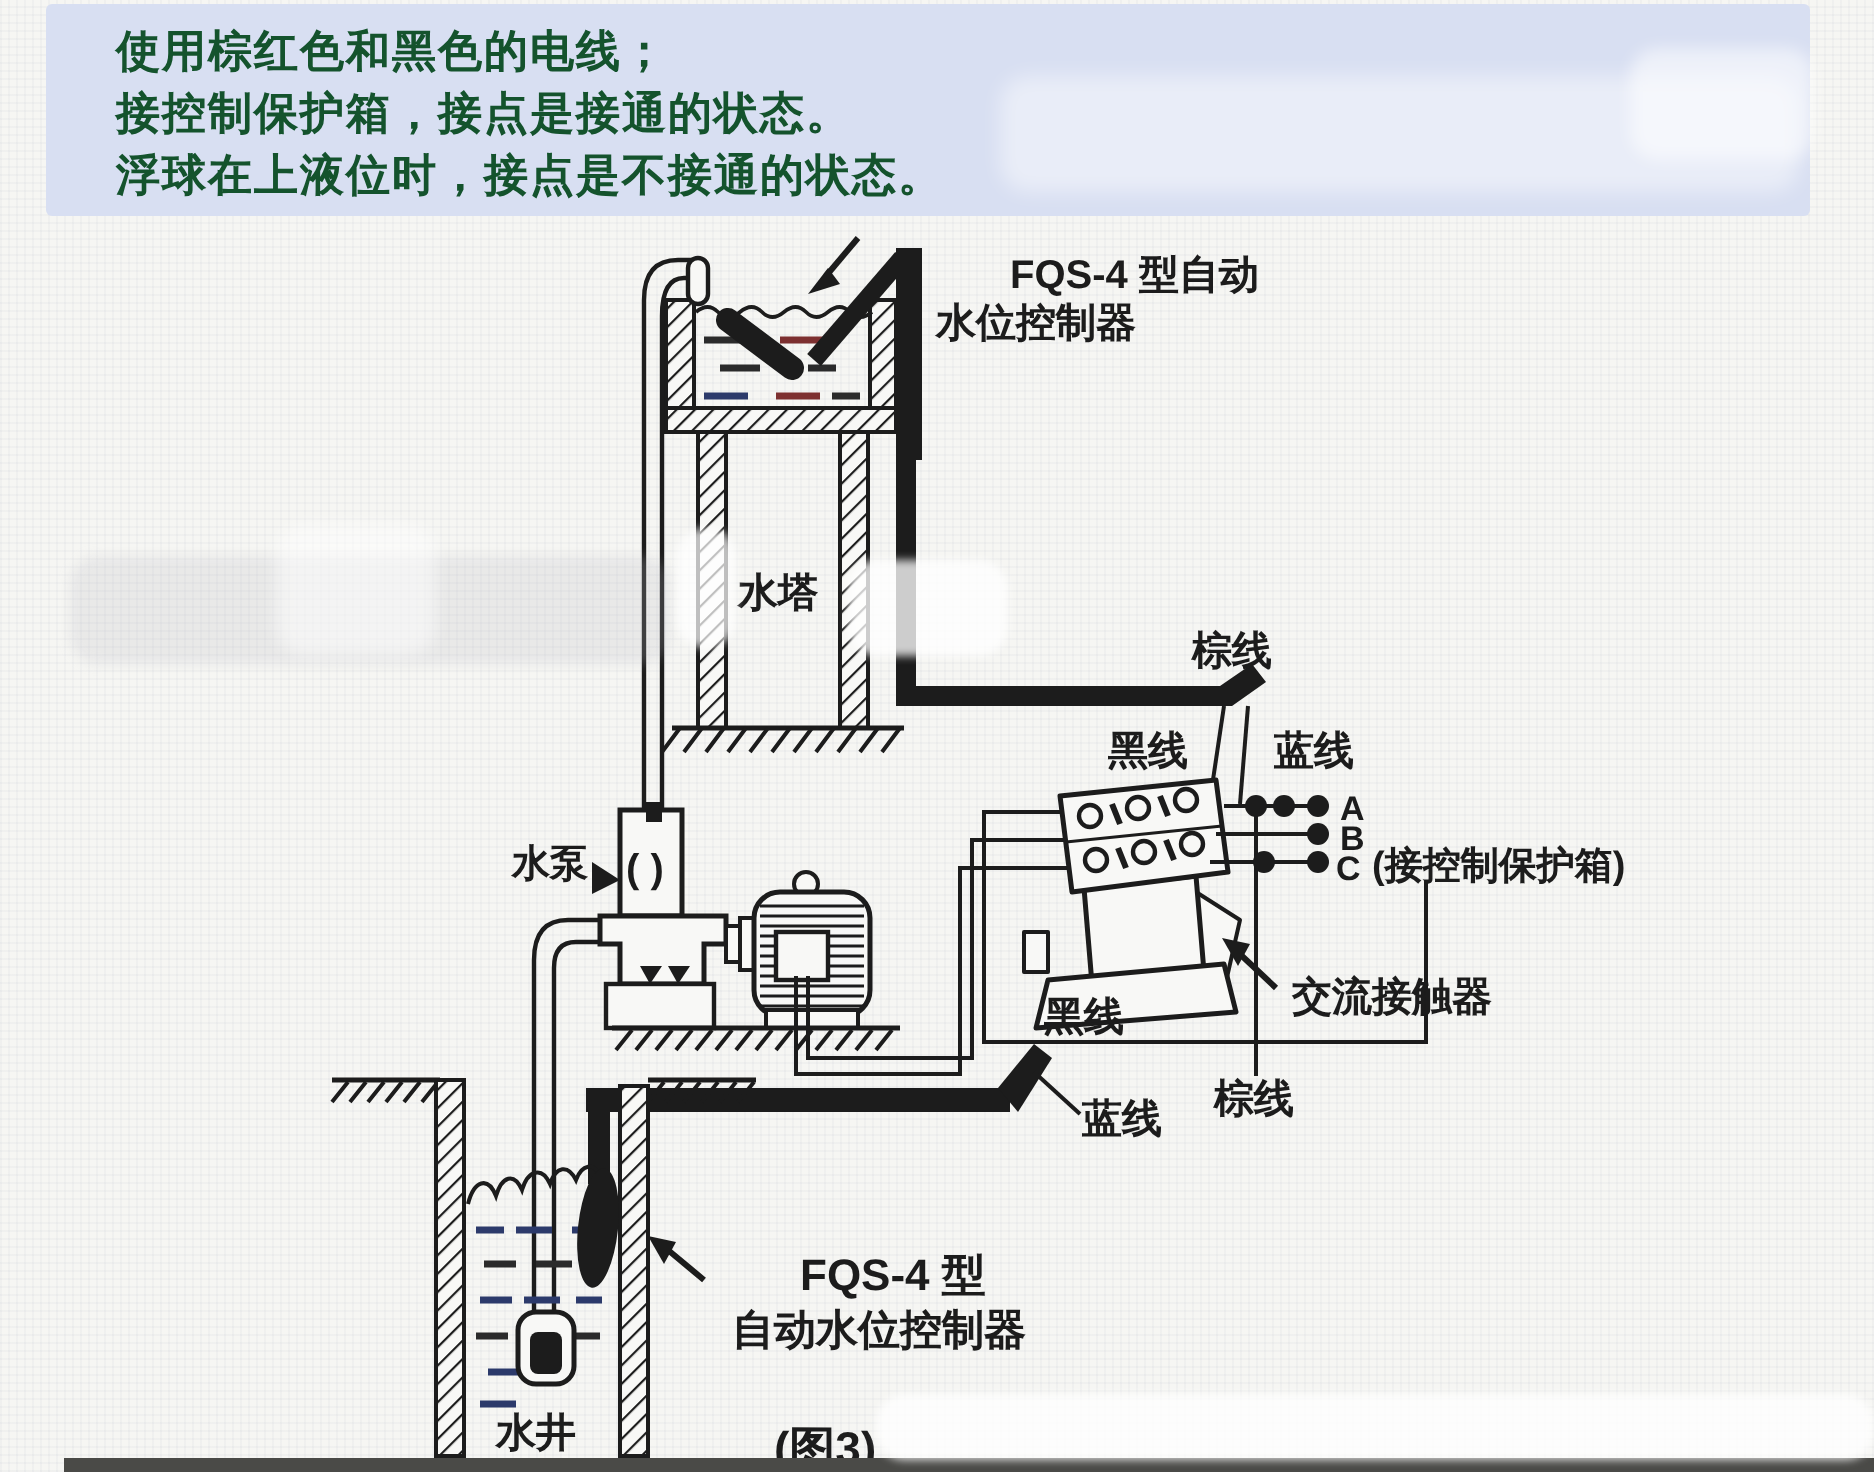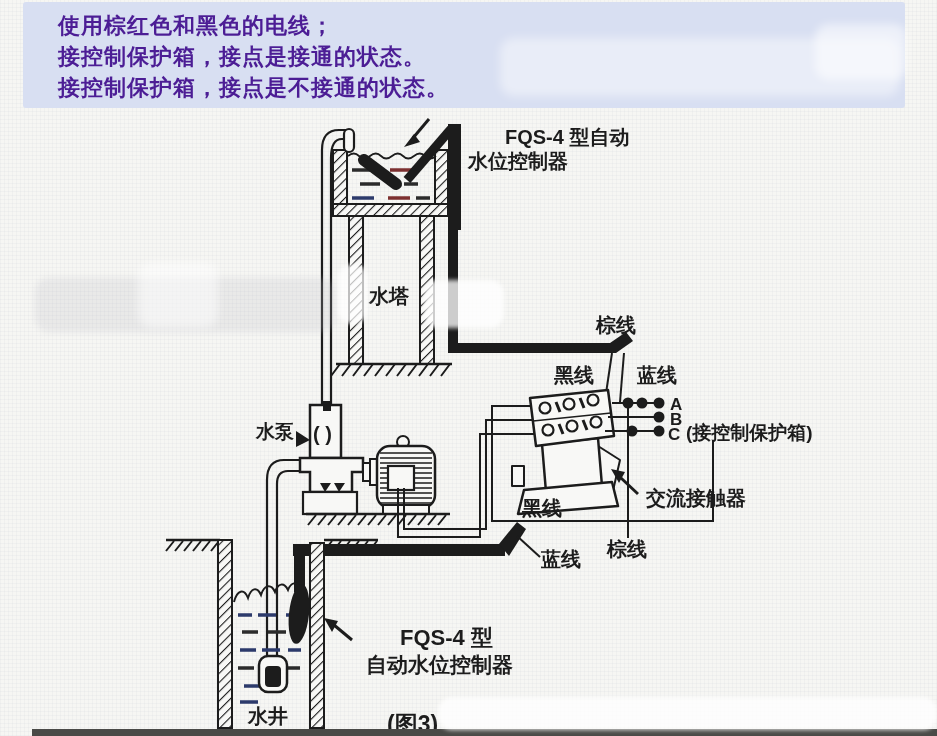--- a/index.html
+++ b/index.html
@@ -10,21 +10,21 @@
       repeating-linear-gradient(0deg, rgba(120,130,160,0.05) 0 1px, transparent 1px 4px),
       repeating-linear-gradient(90deg, rgba(120,130,160,0.05) 0 1px, transparent 1px 4px);
     font-family:"Liberation Sans","DejaVu Sans",sans-serif;
   }
   .header-panel{
     position:absolute;left:23px;top:2px;width:882px;height:106px;
     background:#d8dff2;border-radius:3px;
     padding:8px 0 0 35px;box-sizing:border-box;z-index:2;
   }
   .header-line{
-    font-size:22px;font-weight:700;line-height:31px;color:#4c1d95;
+    font-size:22px;font-weight:700;line-height:31px;color:#14532d;
     letter-spacing:1px;white-space:nowrap;
   }
   svg.diagram{position:absolute;left:0;top:0;z-index:3;}
   .wm{position:absolute;pointer-events:none;z-index:6;border-radius:14px;}
   .wm-panel{left:500px;top:38px;width:400px;height:58px;background:rgba(255,255,255,.45);filter:blur(5px);}
   .wm-panel2{left:815px;top:24px;width:92px;height:56px;background:rgba(255,255,255,.55);filter:blur(4px);}
   .wm-mid-gray{left:35px;top:278px;width:300px;height:54px;background:rgba(185,188,196,.22);filter:blur(3px);}
   .wm-mid-white1{left:138px;top:262px;width:80px;height:66px;background:rgba(255,255,255,.5);filter:blur(4px);}
   .wm-mid-white2{left:338px;top:264px;width:30px;height:60px;background:rgba(255,255,255,.72);filter:blur(2px);}
   .wm-mid-white3{left:424px;top:280px;width:80px;height:48px;background:rgba(255,255,255,.78);filter:blur(2px);}
@@ -35,21 +35,21 @@
   .lbl-sm{font-size:17px;font-weight:700;}
 </style>
 </head>
 <body>
 
 <div class="page">
 
   <div class="header-panel">
     <div class="header-line">使用棕红色和黑色的电线；</div>
     <div class="header-line">接控制保护箱，接点是接通的状态。</div>
-    <div class="header-line">接控制保护箱，接点是不接通的状态。</div>
+    <div class="header-line">浮球在上液位时，接点是不接通的状态。</div>
   </div>
 
   <svg class="diagram" width="937" height="736" viewBox="0 0 937 736">
     <defs>
       <pattern id="hatch" width="6.5" height="6.5" patternUnits="userSpaceOnUse" patternTransform="rotate(45)">
         <rect width="6.5" height="6.5" fill="#f8f8f6"></rect>
         <line x1="0" y1="0" x2="0" y2="6.5" stroke="#1c1c1c" stroke-width="2.2"></line>
       </pattern>
     </defs>
 

